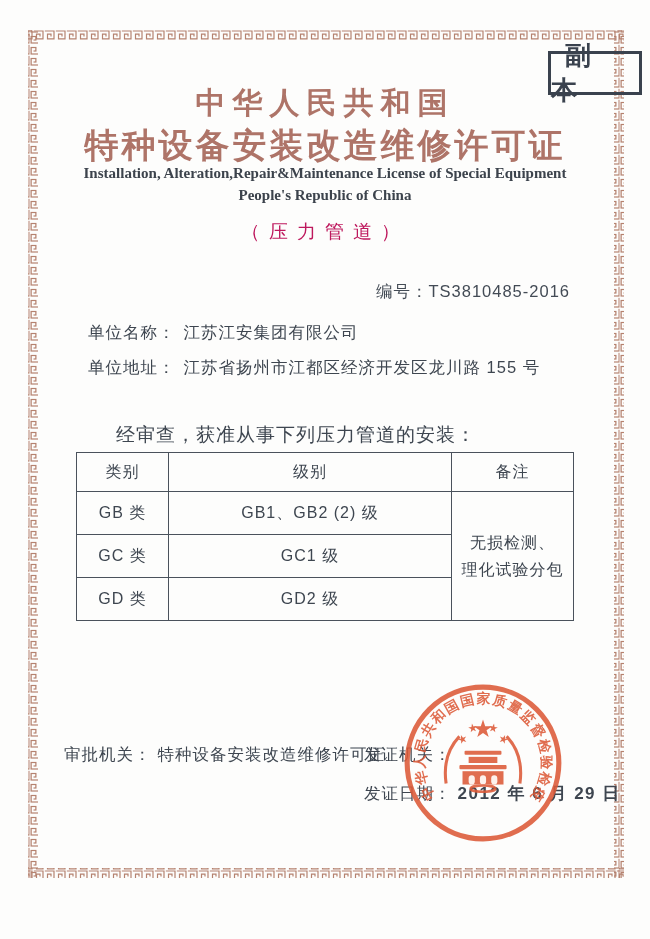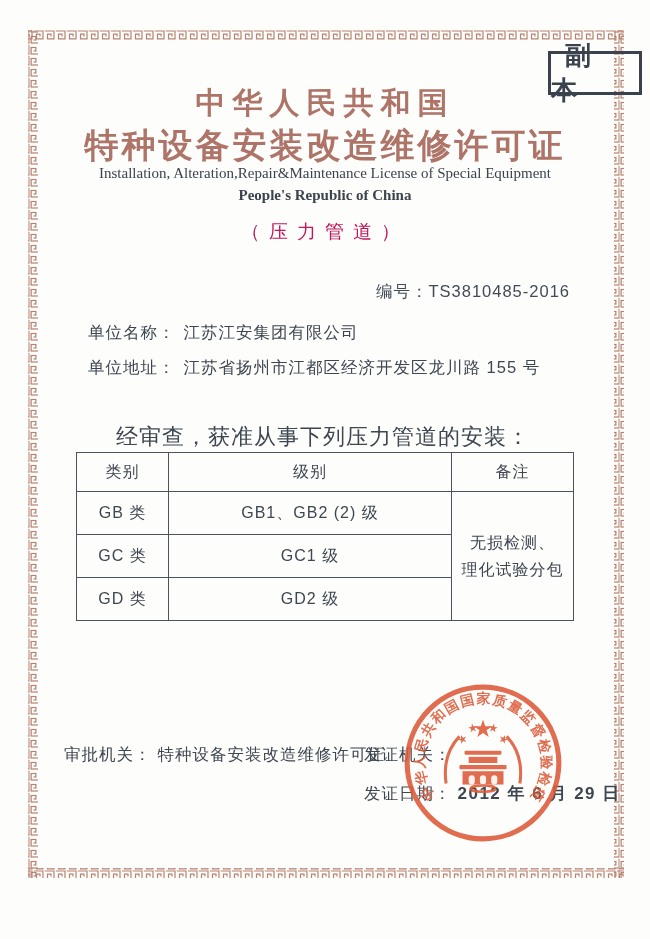--- a/index.html
+++ b/index.html
@@ -16,30 +16,30 @@
 
   .badge{
     position:absolute;left:500px;top:51px;width:94px;height:44px;
     border:3px solid #3a424e;box-sizing:border-box;
     display:flex;align-items:center;justify-content:center;
     font-size:26px;font-weight:bold;color:#3a424e;
     letter-spacing:14px;text-indent:14px;margin-left:48px;
   }
   .title-cn1{top:83px;font-size:30px;font-weight:bold;color:#ae7468;letter-spacing:7px;}
   .title-cn2{top:123px;font-size:34px;font-weight:bold;color:#ae7468;letter-spacing:3px;}
-  .title-en1{top:165px;font-size:15px;font-weight:normal;color:#3c434c;font-family:"Liberation Serif",serif;}
+  .title-en1{top:165px;font-size:15px;font-weight:bold;color:#3c434c;font-family:"Liberation Serif",serif;}
   .title-en2{top:187px;font-size:15px;font-weight:bold;color:#3c434c;font-family:"Liberation Serif",serif;}
   .subtitle{top:219px;font-size:19px;color:#be185d;letter-spacing:9px;}
   .license-no{top:257px;right:80px;font-size:16.5px;color:#434b55;letter-spacing:1px;margin-top:24px;}
 
   .field{left:88px;font-size:16.5px;color:#3e4650;letter-spacing:1px;}
   .field .val{margin-left:8px;}
   .field1{top:322px;}
   .field2{top:357px;}
-  .statement{left:116px;top:422px;font-size:22px;color:#3e4650;letter-spacing:1px;}
+  .statement{left:116px;top:422px;font-size:19px;color:#3e4650;letter-spacing:1px;}
 
   table.license{
     position:absolute;left:76px;top:452px;width:497px;
     border-collapse:collapse;table-layout:fixed;
   }
   table.license th,table.license td{
     border:1.6px solid #4a525c;
     font-size:16px;font-weight:normal;color:#3e4650;
     text-align:center;padding:0;letter-spacing:1px;
   }

